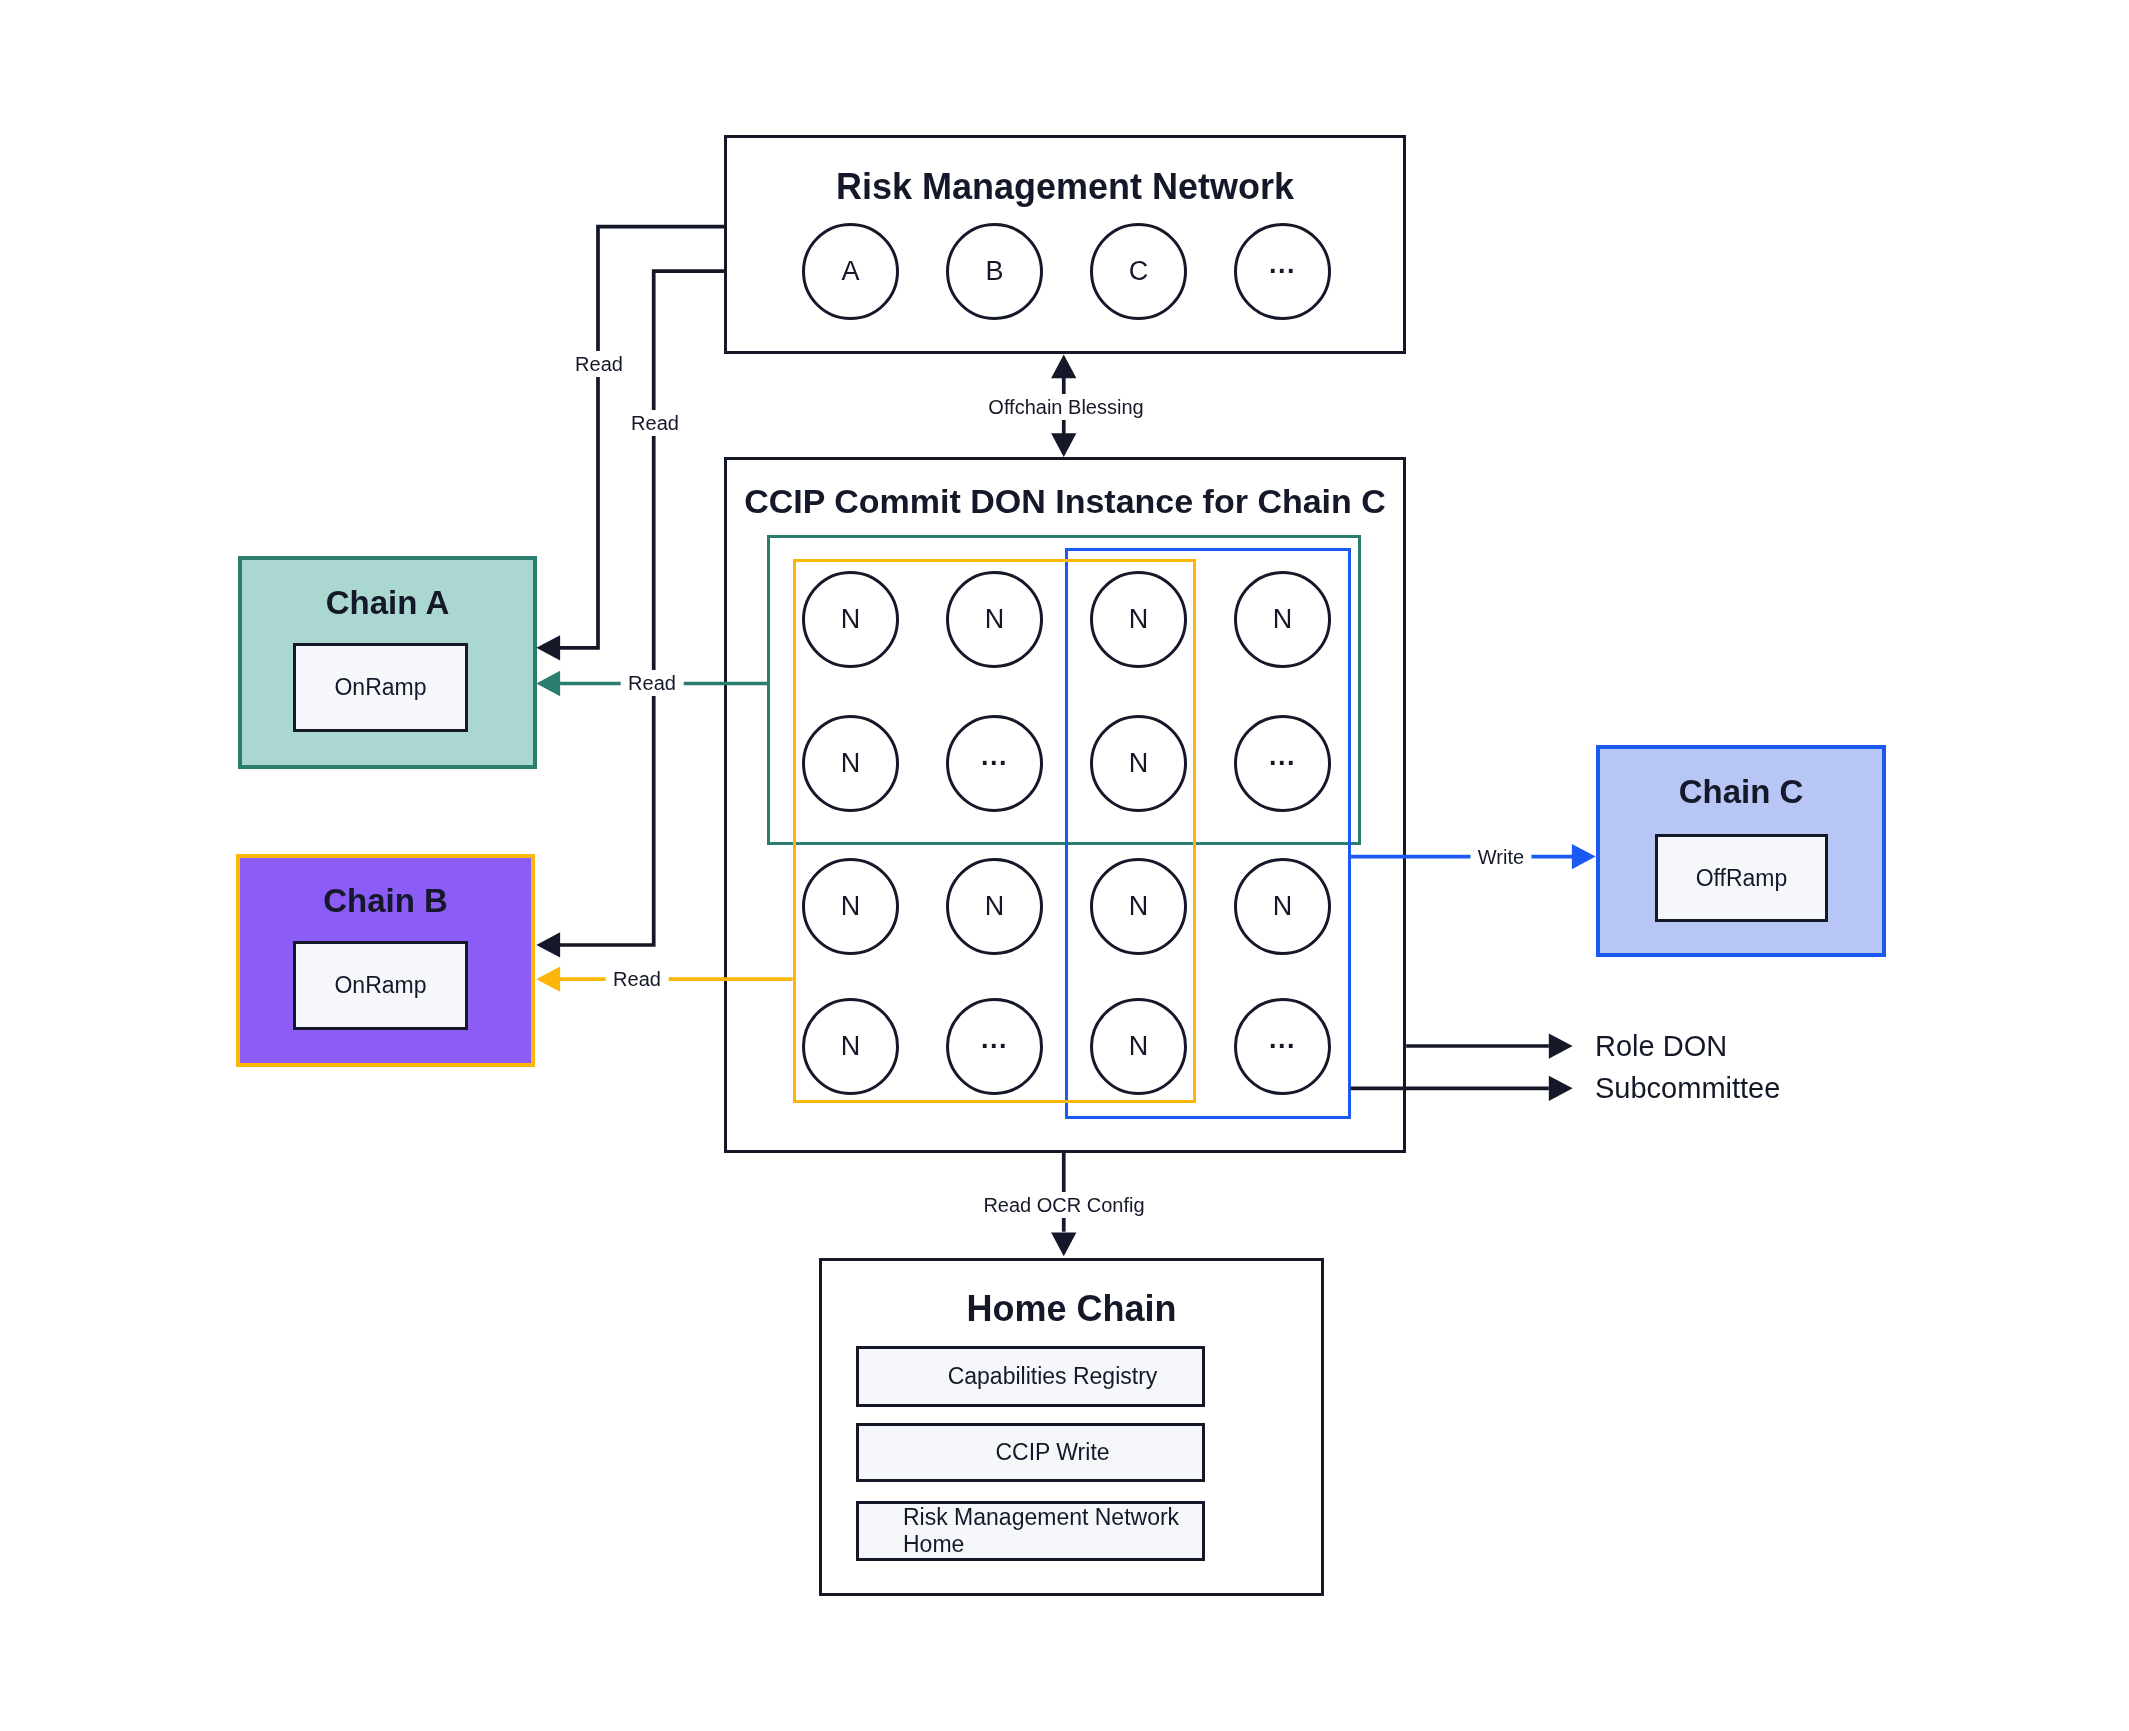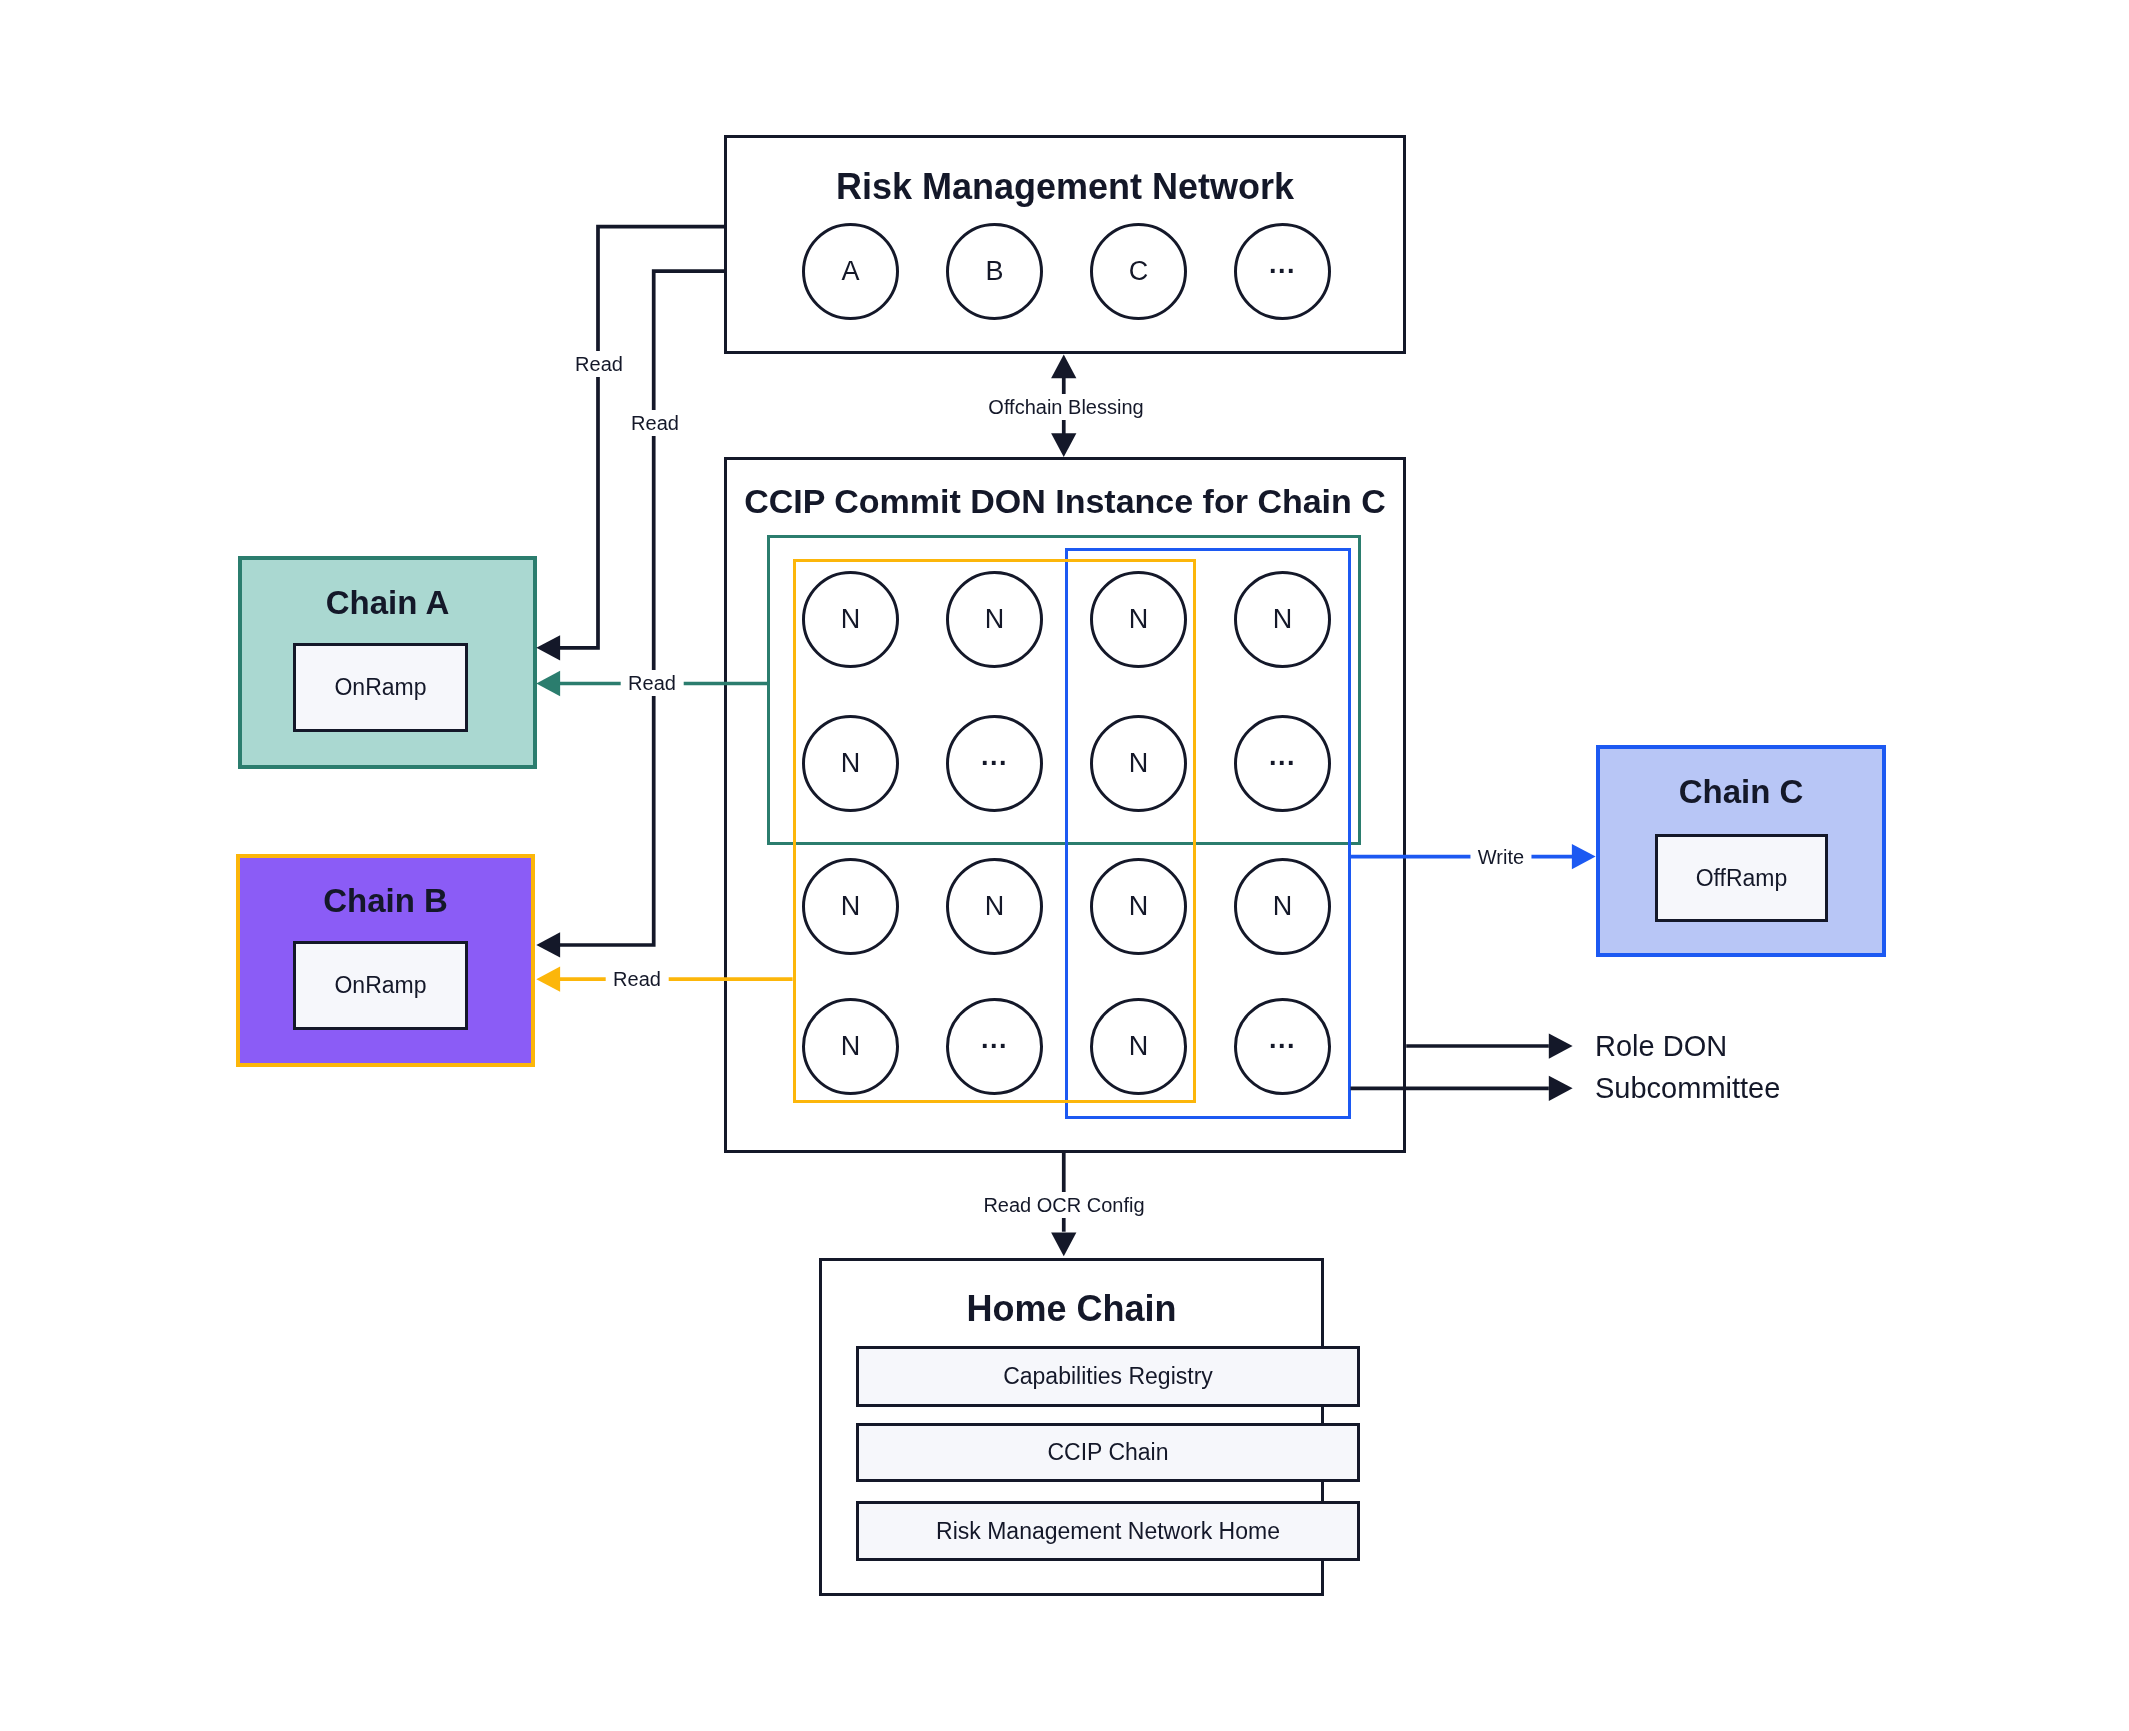--- a/index.html
+++ b/index.html
@@ -25,23 +25,23 @@
   .chain-b{left:236px;top:854px;width:299px;height:213px;background:#8b5cf6;border:4.5px solid #fcb60a;}
   .chain-c{left:1596px;top:745px;width:290px;height:212px;background:#b8c6f6;border:4.5px solid #1c59f2;}
   .chain .chain-title{margin-top:24px;}
   .contract{position:absolute;box-sizing:border-box;background:#f6f7fb;border:3px solid #141829;
             display:flex;align-items:center;justify-content:center;font-size:23px;}
   .onramp-a{left:293px;top:643px;width:175px;height:89px;}
   .onramp-b{left:293px;top:941px;width:175px;height:89px;}
   .offramp-c{left:1655px;top:834px;width:173px;height:88px;}
   .home{left:819px;top:1258px;width:505px;height:338px;border:3.7px solid #141829;}
   .home .box-title{margin-top:27px;}
-  .home-row{position:absolute;box-sizing:border-box;left:856px;width:504px;height:61px;
+  .home-row{position:absolute;box-sizing:border-box;left:856px;width:349px;height:61px;
             background:#f6f7fb;border:3px solid #141829;display:flex;align-items:center;justify-content:center;
-            font-size:23px;}
+            font-size:23px;padding-left:44px;}
   .home-row.r1{top:1346px;} .home-row.r2{top:1423px;height:59px;} .home-row.r3{top:1501px;height:60px;}
   svg.wires{position:absolute;left:0;top:0;z-index:5;pointer-events:none;}
   .lbl{position:absolute;z-index:6;font-size:20px;background:#fff;padding:1.5px 7.4px;white-space:nowrap;
        transform:translate(-50%,-50%);}
   .lbl-plain{position:absolute;z-index:6;font-size:29px;white-space:nowrap;transform:translateY(-50%);}
 </style>
 </head>
 <body>
 
 <div class="canvas">
@@ -139,21 +139,21 @@
       <span>OffRamp</span>
     </div>
 
   <div class="box home">
     <div class="box-title">Home Chain</div>
   </div>
   <div class="home-row r1">
       <span>Capabilities Registry</span>
     </div>
   <div class="home-row r2">
-      <span>CCIP Chain</span>
+      <span>CCIP Write</span>
     </div>
   <div class="home-row r3">
       <span>Risk Management Network Home</span>
     </div>
 
   <svg class="wires" width="2129" height="1731" viewBox="0 0 2866 2330">
 
     <path d="M975 305 H805 V872 H736" stroke="#141829" stroke-width="5" fill="none"></path>
     <polygon points="722,872 754,855 754,889" fill="#141829"></polygon>
 

